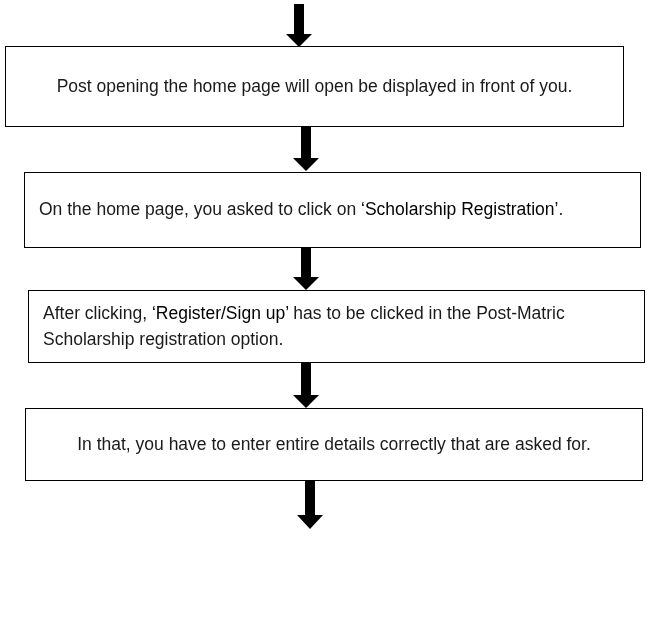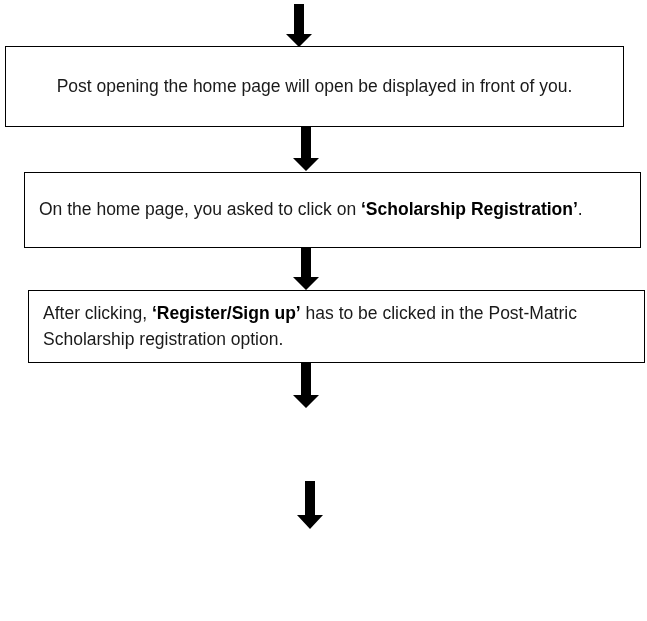--- a/index.html
+++ b/index.html
@@ -32,21 +32,21 @@
     padding: 0 14px;
     box-sizing: border-box;
     font-size: 17.5px;
     line-height: 1.45;
     color: #1a1a1a;
     font-family: "Liberation Sans", sans-serif;
   }
   .align-center { text-align: center; }
   .align-left   { text-align: left; }
   .align-justify{ text-align: justify; text-justify: inter-word; }
-  b, .bold { font-weight: bold; color: #000000; }
+  b, .bold { font-weight: normal; color: #000000; }
 
   
   .arrow {
     position: absolute;
   }
   .arrow svg { display: block; }
 </style>
 </head>
 <body>
 
@@ -87,20 +87,25 @@
       <span>After clicking, </span><b>‘Register/Sign up’</b><span> has to be clicked in the Post-Matric Scholarship registration option.</span>
     </div>
   </div>
 
   <div class="arrow" style="left:291px; top:363px; width:30px; height:46px;">
     <svg width="30" height="46" viewBox="0 0 30 46" aria-hidden="true">
       <path d="M10,0 L20,0 L20,32 L28,32 L15,45 L2,32 L10,32 Z" fill="#000000"></path>
     </svg>
   </div>
 
+  <div class="flow-box" style="left:25px; top:408px; width:618px; height:73px;">
+    <div class="box-text align-center">
+      <span>In that, you have to enter entire details correctly that are asked for.</span><b></b><span></span>
+    </div>
+  </div>
 
   <div class="arrow" style="left:295px; top:481px; width:30px; height:49px;">
     <svg width="30" height="49" viewBox="0 0 30 49" aria-hidden="true">
       <path d="M10,0 L20,0 L20,34 L28,34 L15,48 L2,34 L10,34 Z" fill="#000000"></path>
     </svg>
   </div>
 
 
 </div>
 

